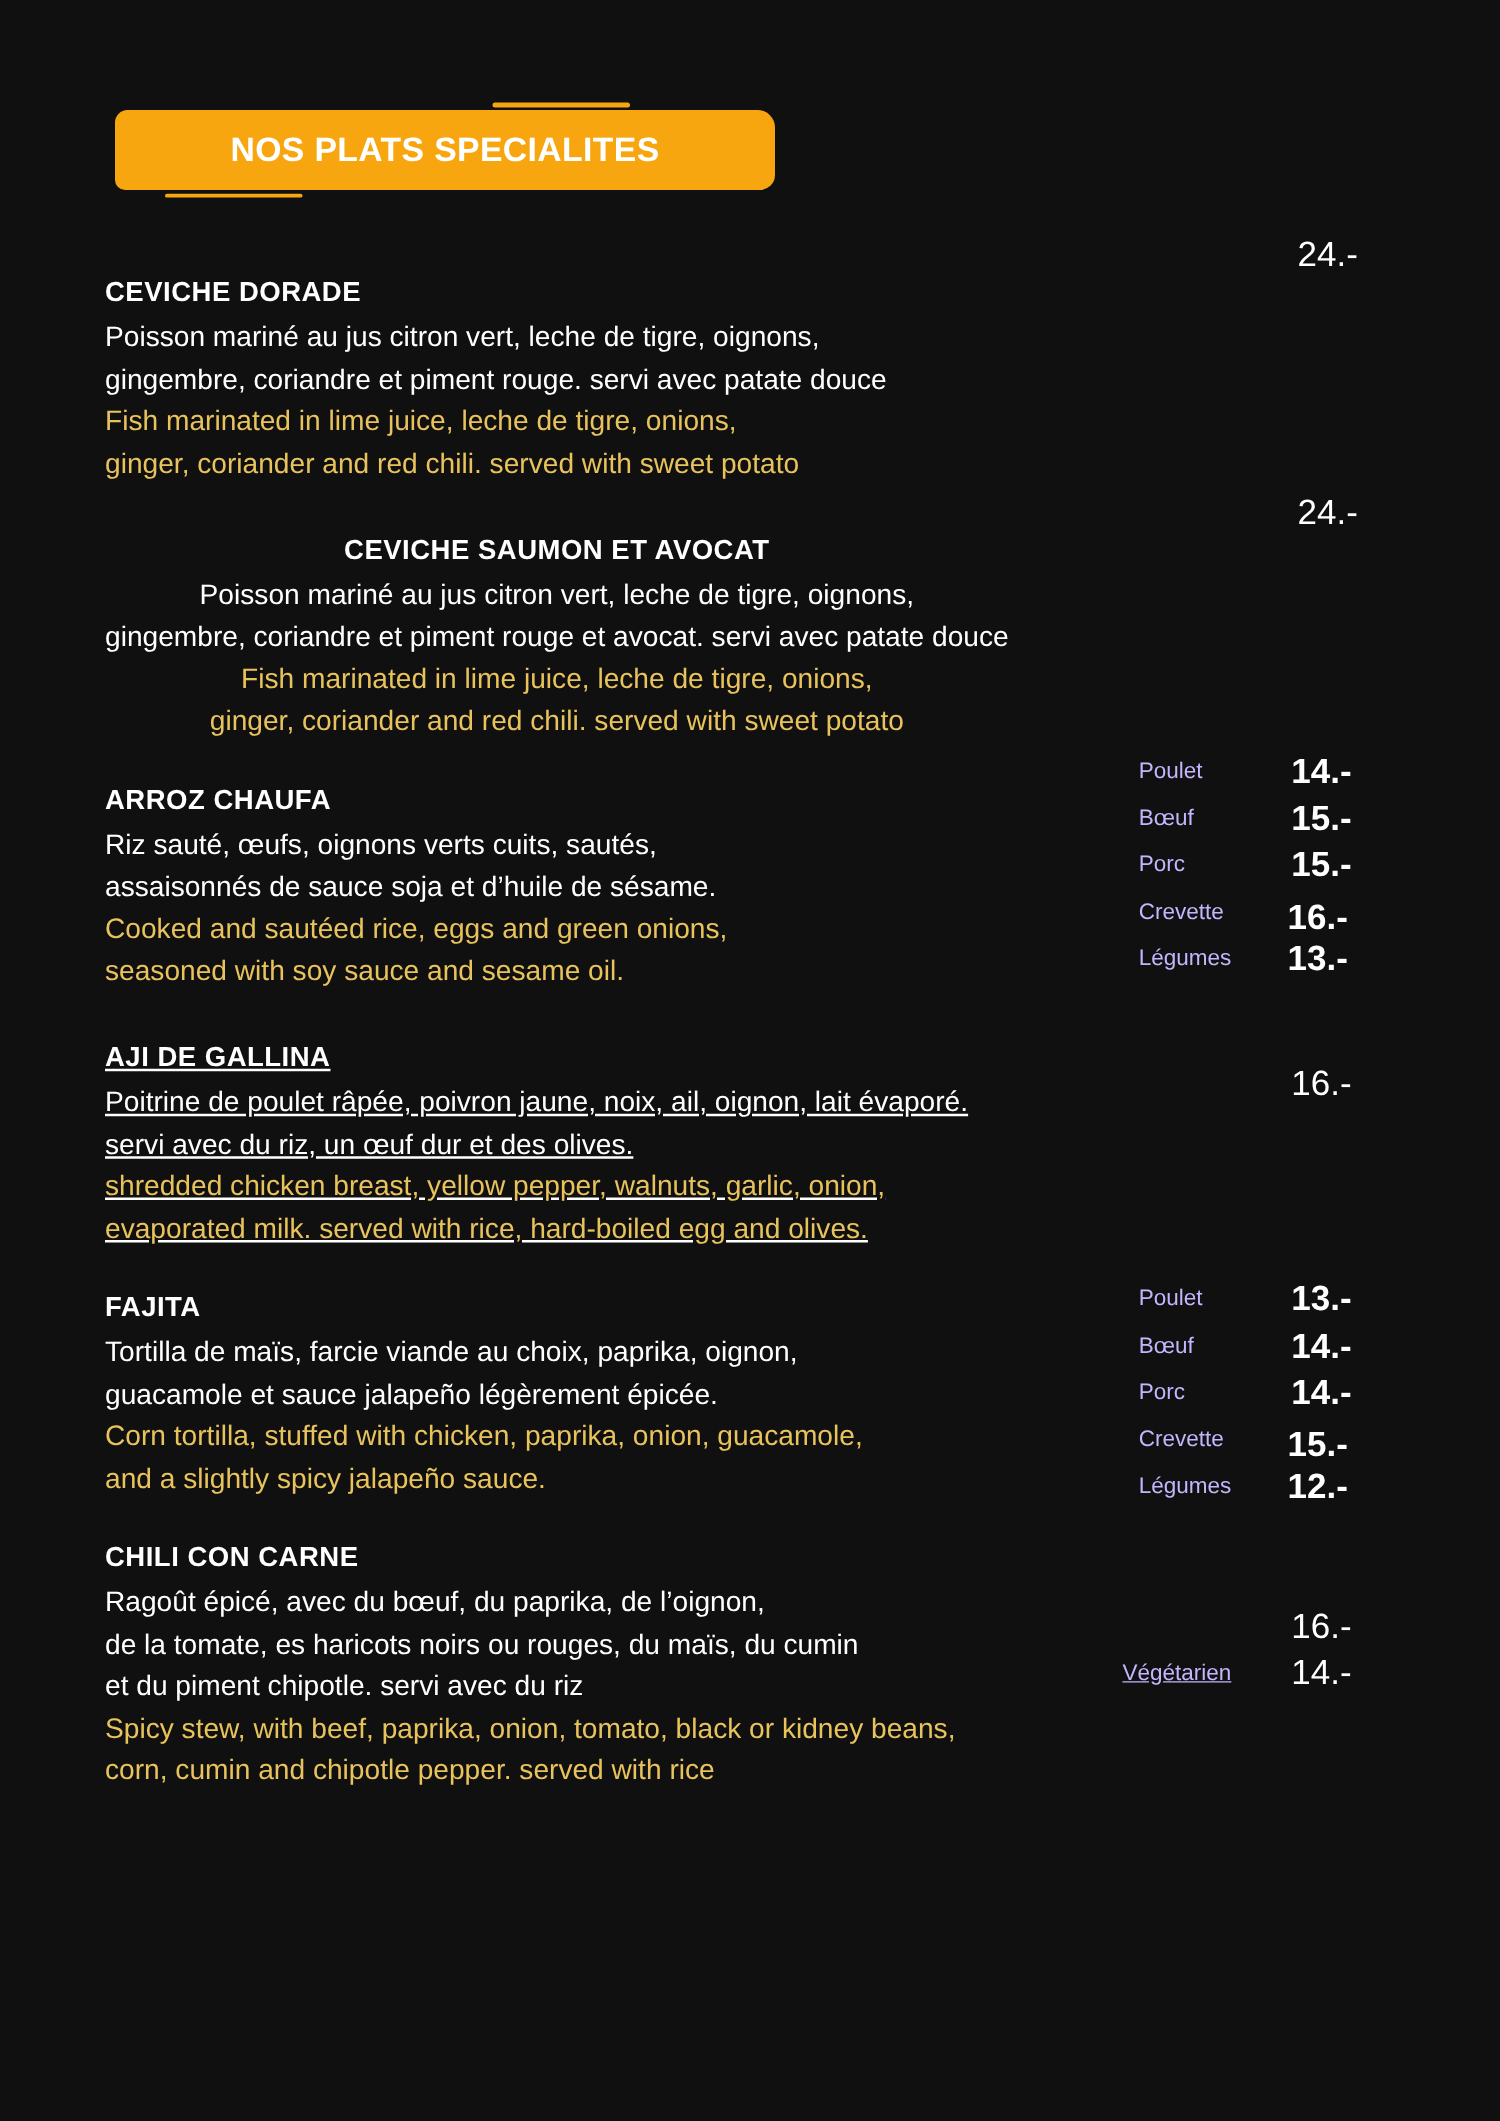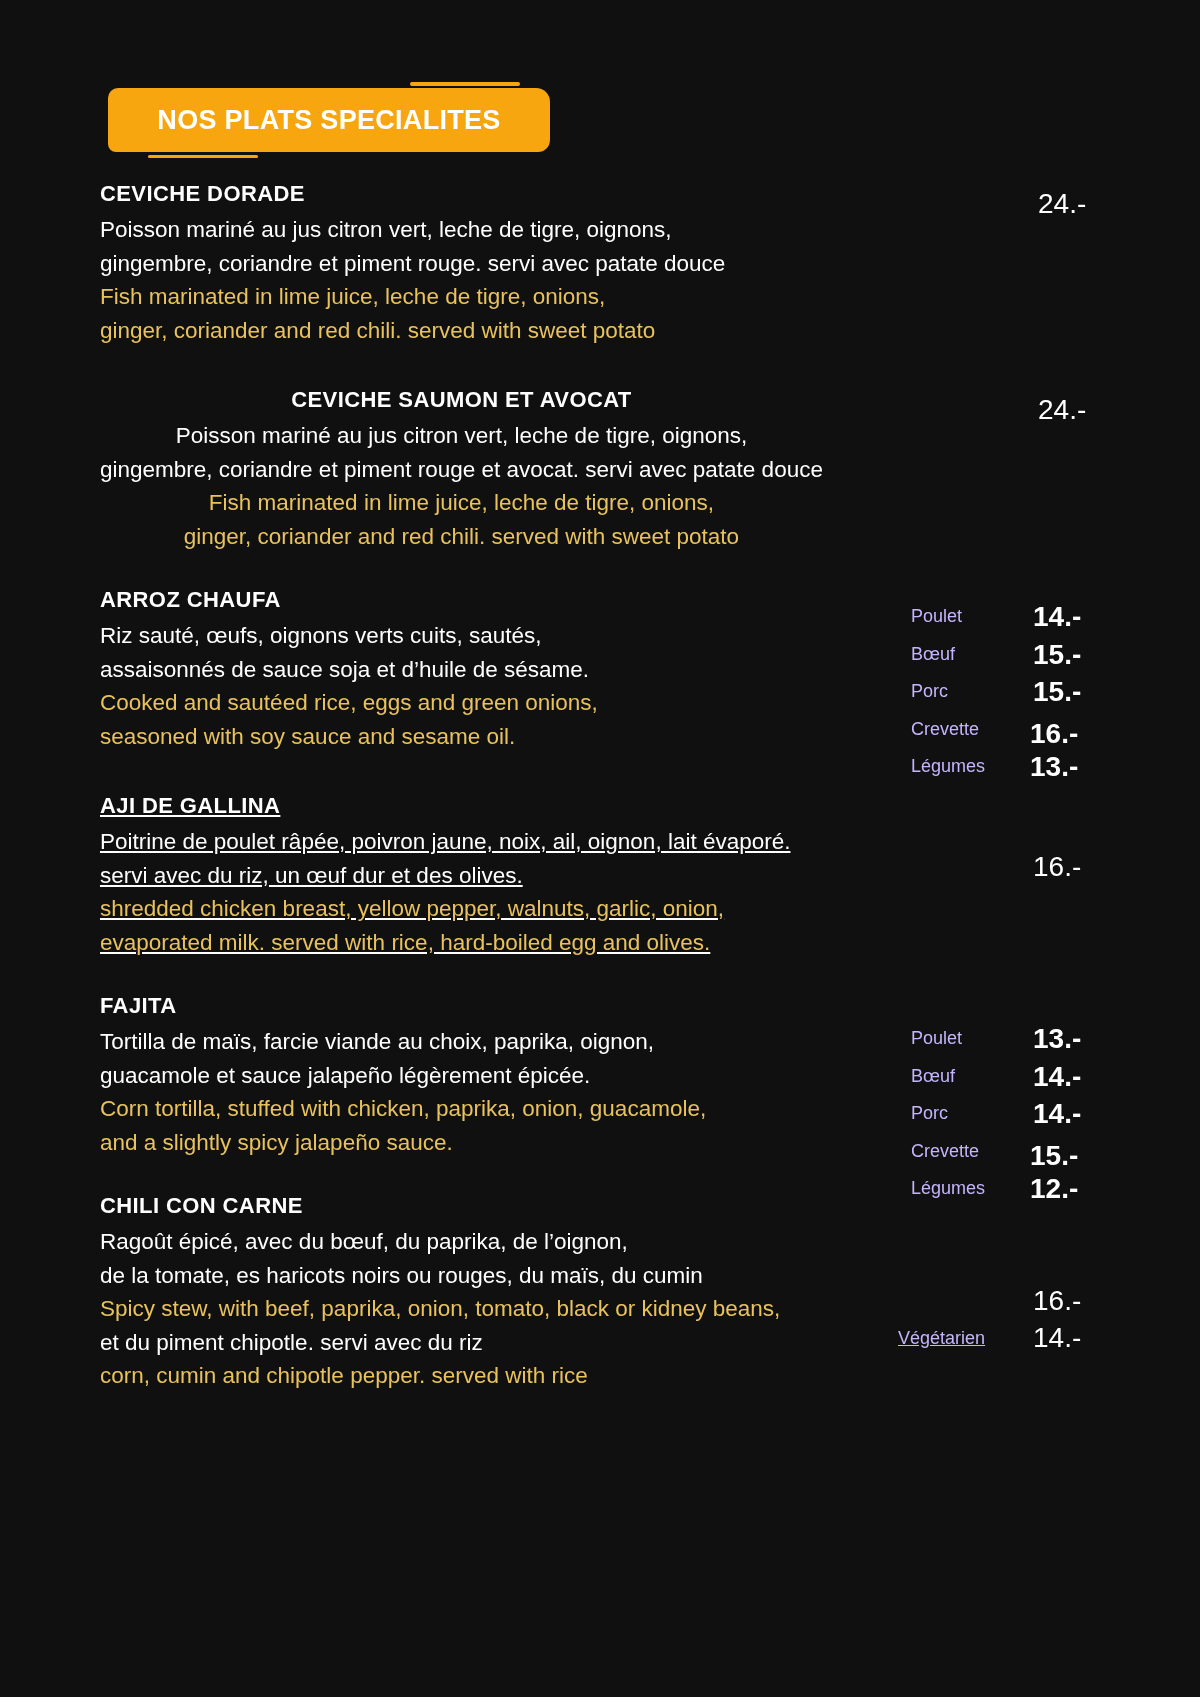--- a/index.html
+++ b/index.html
@@ -5,40 +5,40 @@
   html, body { margin: 0; padding: 0; }
   body {
     width: 1200px; height: 1697px;
     background: #111011;
     position: relative;
     overflow: hidden;
     font-family: "Liberation Sans", "DejaVu Sans", sans-serif;
     color: #ffffff;
   }
   .banner {
-    position: absolute; left: 108px; top: 88px;
-    width: 442px; height: 64px;
+    position: absolute; left: 92px; top: 88px;
+    width: 528px; height: 64px;
     background: #f8a610;
     border-radius: 10px 14px 12px 8px;
   }
   .banner::before {
     content: ""; position: absolute; left: 302px; top: -6px;
     width: 110px; height: 4px; background: #f8a610; border-radius: 3px;
   }
   .banner::after {
     content: ""; position: absolute; left: 40px; bottom: -6px;
     width: 110px; height: 3px; background: #f8a610; border-radius: 3px;
   }
   .banner-title {
     position: absolute; left: 0; right: 0; top: 0; bottom: 0;
     display: flex; align-items: center; justify-content: center;
     font-weight: bold; font-size: 27px; letter-spacing: 0.3px;
     color: #ffffff;
   }
-  .item { position: absolute; left: 100px; }
+  .item { position: absolute; left: 84px; margin-top: 40px; }
   .item-name {
     font-weight: bold; font-size: 22px; line-height: 26px;
     letter-spacing: 0.4px; color: #ffffff; margin-bottom: 6px;
   }
   .line {
     font-size: 22.5px; line-height: 33.5px; white-space: nowrap;
   }
   .fr { color: #ffffff; }
   .en { color: #e8c35c; }
   .price {
@@ -147,19 +147,19 @@
   <div class="variant">
     <span class="variant-label">Légumes</span>
     <span class="variant-price" style="left:119px;">12.-</span>
   </div>
 </div>
 
 <div class="item" style="top:1193px;">
   <div class="item-name">CHILI CON CARNE</div>
   <div class="line fr">Ragoût épicé, avec du bœuf, du paprika, de l’oignon,</div>
   <div class="line fr">de la tomate, es haricots noirs ou rouges, du maïs, du cumin</div>
+  <div class="line fr">et du piment chipotle. servi avec du riz</div>
   <div class="line en">Spicy stew, with beef, paprika, onion, tomato, black or kidney beans,</div>
-  <div class="line fr">et du piment chipotle. servi avec du riz</div>
   <div class="line en">corn, cumin and chipotle pepper. served with rice</div>
 </div>
 <div class="price" style="left:1033px; top:1285px;">16.-</div>
 <div class="variant-label" style="position:absolute; left:898px; top:1323px;text-decoration:underline;">Végétarien</div>
 <div class="price" style="left:1033px; top:1322px;">14.-</div>
 
 </body></html>

